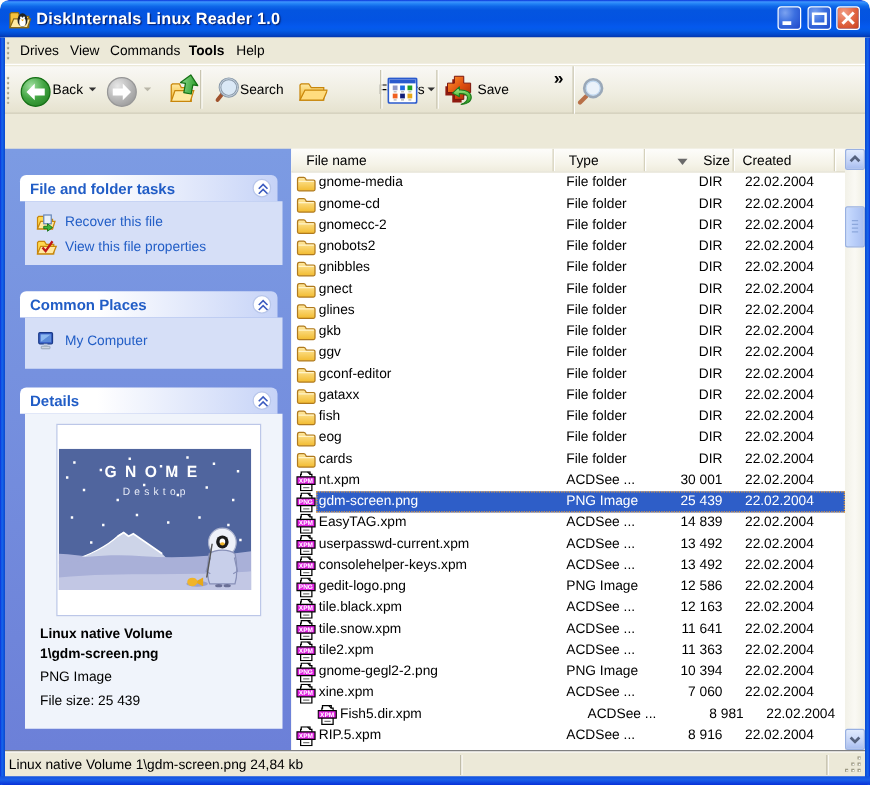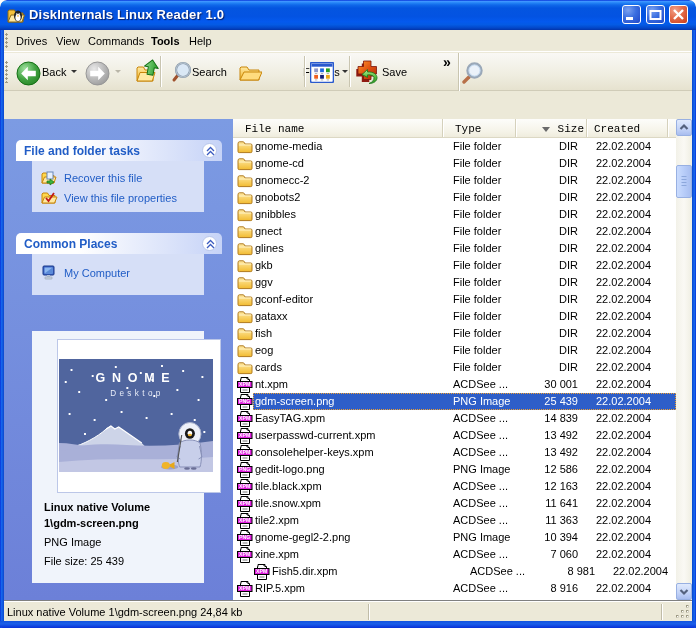--- a/index.html
+++ b/index.html
@@ -56,31 +56,31 @@
 #content { position:absolute; left:4px; top:119px; width:688px; height:481px; }
 #sidebar { position:absolute; left:0; top:0; width:229px; height:481px;
   background:linear-gradient(180deg,#7C9BE3 0,#6C80D8 100%); overflow:hidden; }
 .pane { position:absolute; left:12px; width:206px; border-radius:5px 5px 0 0; }
 .phead { position:absolute; left:0; top:0; width:206px; height:21px;
   border-radius:5px 5px 0 0;
   background:linear-gradient(90deg,#fff 0,#fff 30%,#C6D3F7 100%); }
 .phead .pt { position:absolute; left:8px; top:4px; font-weight:bold; color:#215DC6; font-size:12px; }
 .chev { position:absolute; right:5px; top:3px; width:15px; height:15px; border-radius:50%;
   background:#fff; border:1px solid #B8C6EA; }
-.pbody { position:absolute; left:16px; width:172px; background:#D6DFF7; }
+.pbody { position:absolute; left:4px; width:206px; background:#D6DFF7; }
 .pitem { position:absolute; left:9px; height:16px; }
 .pitem .ptxt { position:absolute; left:23px; top:2px; color:#215DC6; white-space:nowrap; }
 
 #list { position:absolute; left:229px; top:0; width:459px; height:481px; background:#fff; overflow:hidden; }
 #lheader { position:absolute; left:0; top:0; width:443px; height:19px;
   background:linear-gradient(180deg,#FDFDFB 0,#F5F3E8 70%,#EFECDD 100%);
   border-bottom:1px solid #DCD8C4; }
 .hcell { position:absolute; top:0; height:18px; border-right:1px solid #D5D1BC;
   box-shadow:1px 0 0 #fff; }
-.hcell span { position:absolute; top:4px;font-family:Liberation Mono, monospace; }
+.hcell span { position:absolute; top:4px; }
 #scroll { position:absolute; left:443px; top:0; width:16px; height:481px;
   background:linear-gradient(90deg,#F2F1E8 0,#FAF9F4 50%,#EFEEE2 100%); }
 .sbtn { position:absolute; left:0; width:16px; height:17px;
   background:linear-gradient(180deg,#E0EAFD 0,#C3D3F7 60%,#A8BDEF 100%);
   border:1px solid #98B0E2; border-radius:2px; }
 #sthumb { position:absolute; left:0; top:46px; width:16px; height:33px;
   background:linear-gradient(90deg,#CADCFE 0,#B8CDF9 50%,#A8BEF0 100%);
   border:1px solid #98B0E2; border-radius:2px; }
 .row { position:absolute; left:0; width:443px; height:17px; }
 .cell { position:absolute; top:2px; white-space:nowrap; }
@@ -286,20 +286,26 @@
               <path d="M3.5 8.5 L11.5 2.5 L11.5 8.5 Z" fill="#5A8AD8"></path>
               <rect x="6" y="10" width="3" height="2" fill="#B8C4D8"></rect>
               <rect x="4" y="12" width="7" height="2" rx="0.5" fill="#D0D8E4" stroke="#8898A8" stroke-width="0.6"></rect>
             </svg>
             <span class="ptxt">My Computer</span>
           </div>
         </div>
       </div>
 
       <div class="pane" style="top:191px;height:273px;">
+        <div class="phead">
+            <span class="pt">Details</span>
+          <div class="chev"><svg width="15" height="15" viewBox="0 0 15 15">
+                <path d="M4 7 L7.5 3.5 L11 7 M4 11 L7.5 7.5 L11 11" fill="none" stroke="#3B5BC0" stroke-width="1.3"></path>
+              </svg></div>
+        </div>
         <div class="pbody" style="top:21px;height:252px;background:#F0F4FB;">
           <div class="abs" style="left:25px;top:8px;width:164px;height:154px;background:#fff;border:1px solid #BCC7E8;">
             <svg class="abs" style="left:1px;top:19px;" width="154" height="113" viewBox="0 0 160 113" preserveAspectRatio="none">
               <rect x="0" y="0" width="160" height="113" fill="#50659E"></rect>
               <g fill="#fff">
                 <rect x="12" y="10" width="2" height="2"></rect>
                   <rect x="34" y="16" width="2" height="2"></rect>
                 <rect x="58" y="7" width="2" height="2"></rect>
                   <rect x="84" y="13" width="2" height="2"></rect>
                 <rect x="106" y="6" width="2" height="2"></rect>

